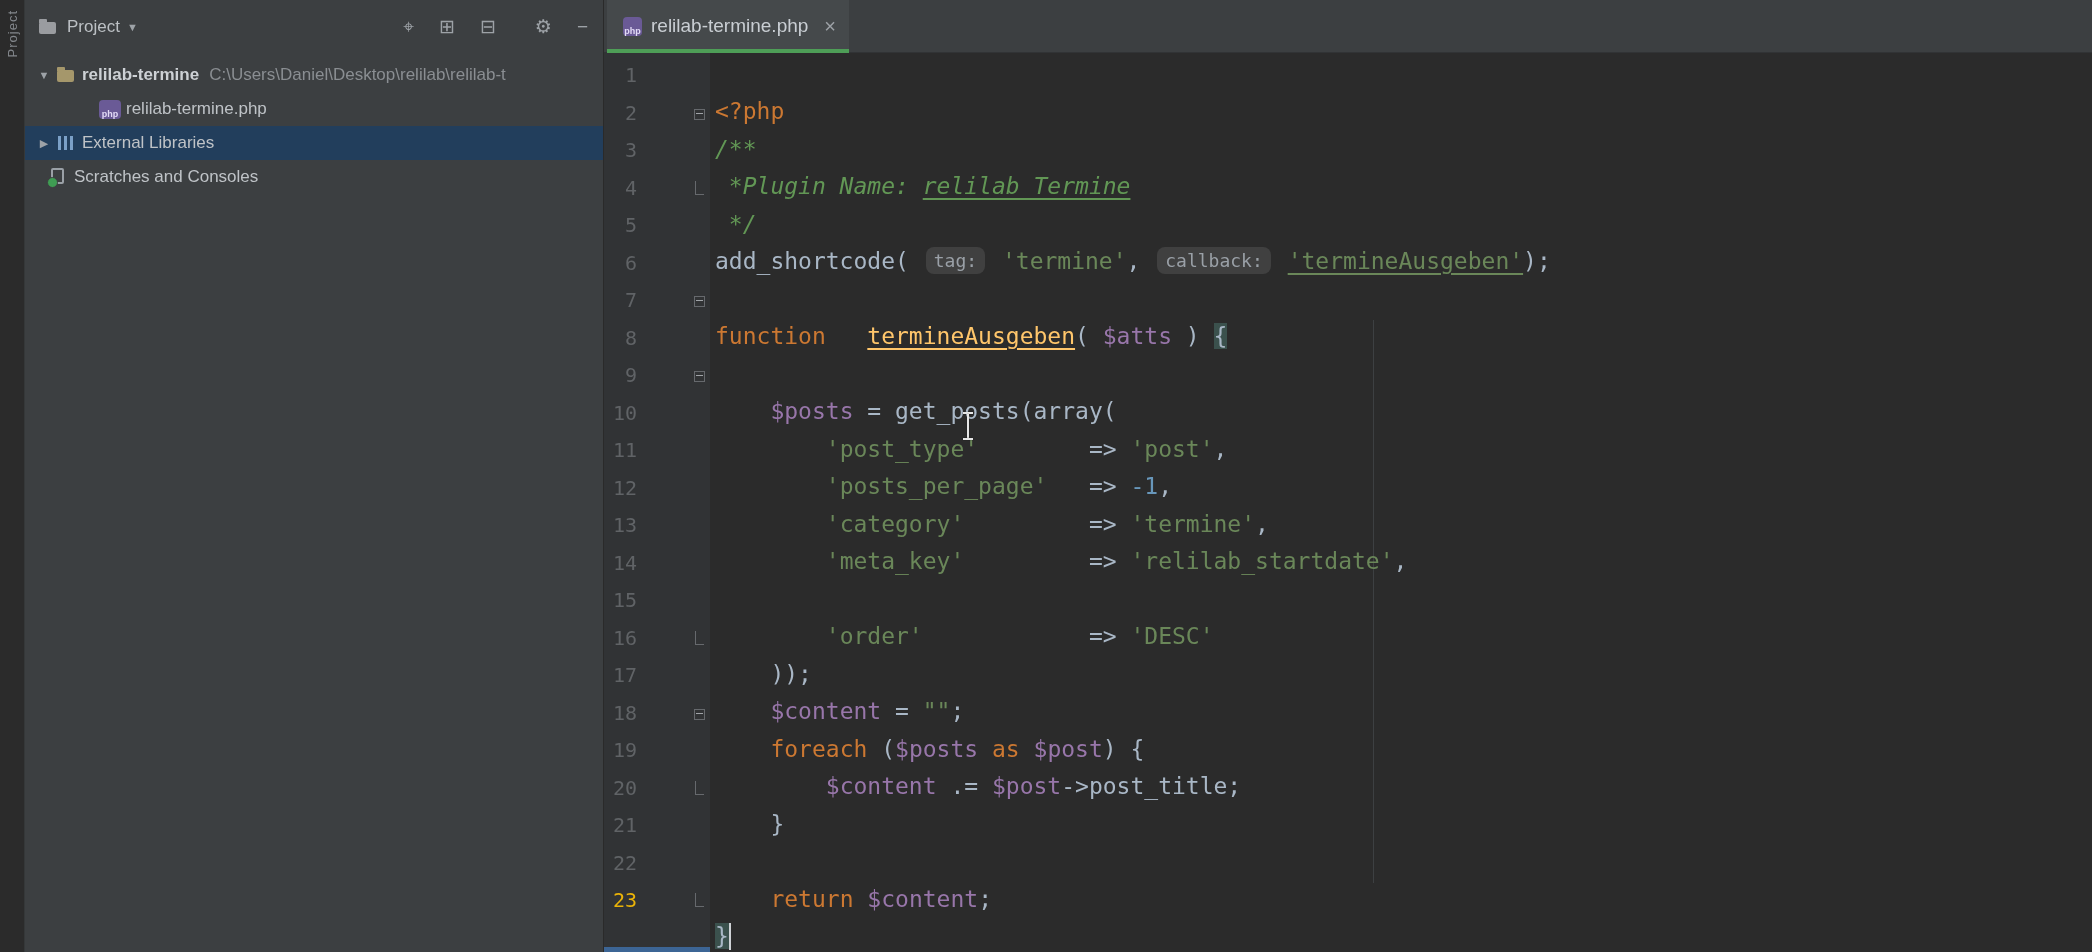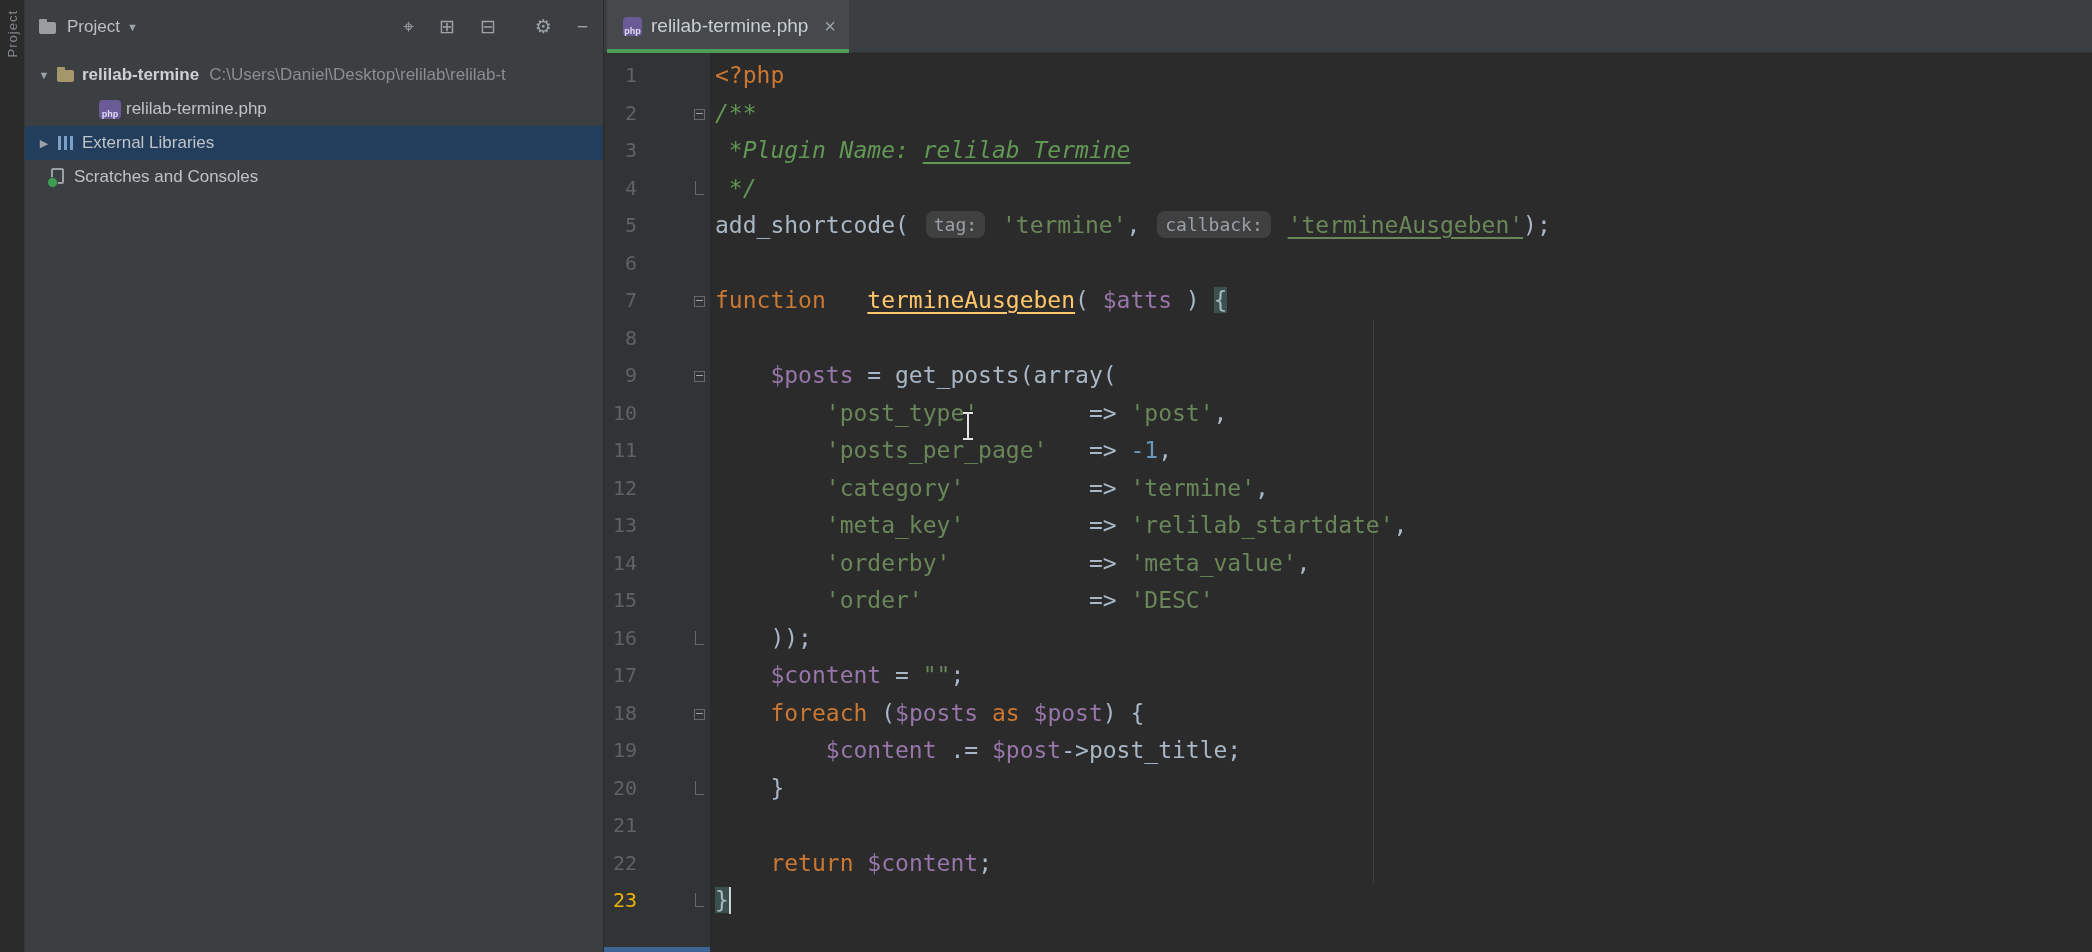--- a/index.html
+++ b/index.html
@@ -64,21 +64,21 @@
   .ig1{left:769px;top:267px;height:563px;}
 
   .code{position:relative;padding-top:4px;font-family:"DejaVu Sans Mono",monospace;font-size:23px;}
   .crow{height:37.5px;line-height:37.5px;white-space:pre;display:flex;}
   .ln{flex:0 0 33px;text-align:right;color:#606366;font-size:20px;}
   .ln-active{color:#eab308;}
   .foldcell{flex:0 0 73px;position:relative;}
   .fold-start{position:absolute;right:5px;top:14px;width:9px;height:9px;border:1px solid #66696d;background:#313335;}
   .fold-start::after{content:"";position:absolute;left:1px;right:1px;top:3px;height:1px;background:#a0a4a8;}
   .fold-end{position:absolute;right:6px;top:11px;width:8px;height:13px;border-left:1px solid #66696d;border-bottom:1px solid #66696d;}
-  .codeline{padding-left:5px;}
+  .codeline{padding-left:5px;margin-top:36px;}
 
   .tk-def{color:#a9b7c6;}
   .tk-kw{color:#cc7832;}
   .tk-str{color:#6a8759;}
   .tk-strU{color:#6a8759;text-decoration:underline;text-underline-offset:4px;}
   .tk-var{color:#9876aa;}
   .tk-num{color:#6897bb;}
   .tk-fn{color:#ffc66b;text-decoration:underline;text-underline-offset:4px;}
   .tk-doc{color:#629755;font-style:italic;}
   .tk-docU{color:#629755;font-style:italic;text-decoration:underline;text-underline-offset:4px;}
@@ -164,21 +164,21 @@
           <div class="crow"><span class="ln">4</span><span class="foldcell"><span class="fold-end"></span></span><span class="codeline"><span class="tk-doc"> */</span></span></div>
           <div class="crow"><span class="ln">5</span><span class="foldcell"></span><span class="codeline"><span class="tk-def">add_shortcode( </span><span class="tk-hint">tag:</span><span class="tk-def"> </span><span class="tk-str">'termine'</span><span class="tk-def">, </span><span class="tk-hint">callback:</span><span class="tk-def"> </span><span class="tk-strU">'termineAusgeben'</span><span class="tk-def">);</span></span></div>
           <div class="crow"><span class="ln">6</span><span class="foldcell"></span><span class="codeline"></span></div>
           <div class="crow"><span class="ln">7</span><span class="foldcell"><span class="fold-start"></span></span><span class="codeline"><span class="tk-kw">function</span><span class="tk-def">   </span><span class="tk-fn">termineAusgeben</span><span class="tk-def">( </span><span class="tk-var">$atts</span><span class="tk-def"> ) </span><span class="tk-brace">{</span></span></div>
           <div class="crow"><span class="ln">8</span><span class="foldcell"></span><span class="codeline"></span></div>
           <div class="crow"><span class="ln">9</span><span class="foldcell"><span class="fold-start"></span></span><span class="codeline"><span class="tk-def">    </span><span class="tk-var">$posts</span><span class="tk-def"> = get_posts(array(</span></span></div>
           <div class="crow"><span class="ln">10</span><span class="foldcell"></span><span class="codeline"><span class="tk-def">        </span><span class="tk-str">'post_type'</span><span class="tk-def">        </span><span class="tk-def">=&gt; </span><span class="tk-str">'post'</span><span class="tk-def">,</span></span></div>
           <div class="crow"><span class="ln">11</span><span class="foldcell"></span><span class="codeline"><span class="tk-def">        </span><span class="tk-str">'posts_per_page'</span><span class="tk-def">   </span><span class="tk-def">=&gt; </span><span class="tk-num">-1</span><span class="tk-def">,</span></span></div>
           <div class="crow"><span class="ln">12</span><span class="foldcell"></span><span class="codeline"><span class="tk-def">        </span><span class="tk-str">'category'</span><span class="tk-def">         </span><span class="tk-def">=&gt; </span><span class="tk-str">'termine'</span><span class="tk-def">,</span></span></div>
           <div class="crow"><span class="ln">13</span><span class="foldcell"></span><span class="codeline"><span class="tk-def">        </span><span class="tk-str">'meta_key'</span><span class="tk-def">         </span><span class="tk-def">=&gt; </span><span class="tk-str">'relilab_startdate'</span><span class="tk-def">,</span></span></div>
-          <div class="crow"><span class="ln">14</span><span class="foldcell"></span><span class="codeline"><span class="tk-def">        </span><span class="tk-str">'orderby'</span><span class="tk-def">          </span><span class="tk-def">=&gt; </span><span class="tk-str">'meta_value'</span><span class="tk-def">,</span></span></div>
+          <div class="crow"><span class="ln">14</span><span class="foldcell"></span></div>
           <div class="crow"><span class="ln">15</span><span class="foldcell"></span><span class="codeline"><span class="tk-def">        </span><span class="tk-str">'order'</span><span class="tk-def">            </span><span class="tk-def">=&gt; </span><span class="tk-str">'DESC'</span></span></div>
           <div class="crow"><span class="ln">16</span><span class="foldcell"><span class="fold-end"></span></span><span class="codeline"><span class="tk-def">    </span><span class="tk-def">));</span></span></div>
           <div class="crow"><span class="ln">17</span><span class="foldcell"></span><span class="codeline"><span class="tk-def">    </span><span class="tk-var">$content</span><span class="tk-def"> = </span><span class="tk-str">""</span><span class="tk-def">;</span></span></div>
           <div class="crow"><span class="ln">18</span><span class="foldcell"><span class="fold-start"></span></span><span class="codeline"><span class="tk-def">    </span><span class="tk-kw">foreach</span><span class="tk-def"> (</span><span class="tk-var">$posts</span><span class="tk-def"> </span><span class="tk-kw">as</span><span class="tk-def"> </span><span class="tk-var">$post</span><span class="tk-def">) {</span></span></div>
           <div class="crow"><span class="ln">19</span><span class="foldcell"></span><span class="codeline"><span class="tk-def">        </span><span class="tk-var">$content</span><span class="tk-def"> .= </span><span class="tk-var">$post</span><span class="tk-def">-&gt;post_title;</span></span></div>
           <div class="crow"><span class="ln">20</span><span class="foldcell"><span class="fold-end"></span></span><span class="codeline"><span class="tk-def">    </span><span class="tk-def">}</span></span></div>
           <div class="crow"><span class="ln">21</span><span class="foldcell"></span><span class="codeline"></span></div>
           <div class="crow"><span class="ln">22</span><span class="foldcell"></span><span class="codeline"><span class="tk-def">    </span><span class="tk-kw">return</span><span class="tk-def"> </span><span class="tk-var">$content</span><span class="tk-def">;</span></span></div>
           <div class="crow"><span class="ln ln-active">23</span><span class="foldcell"><span class="fold-end"></span></span><span class="codeline"><span class="tk-brace">}</span><span class="caret"></span></span></div>
         </div>

